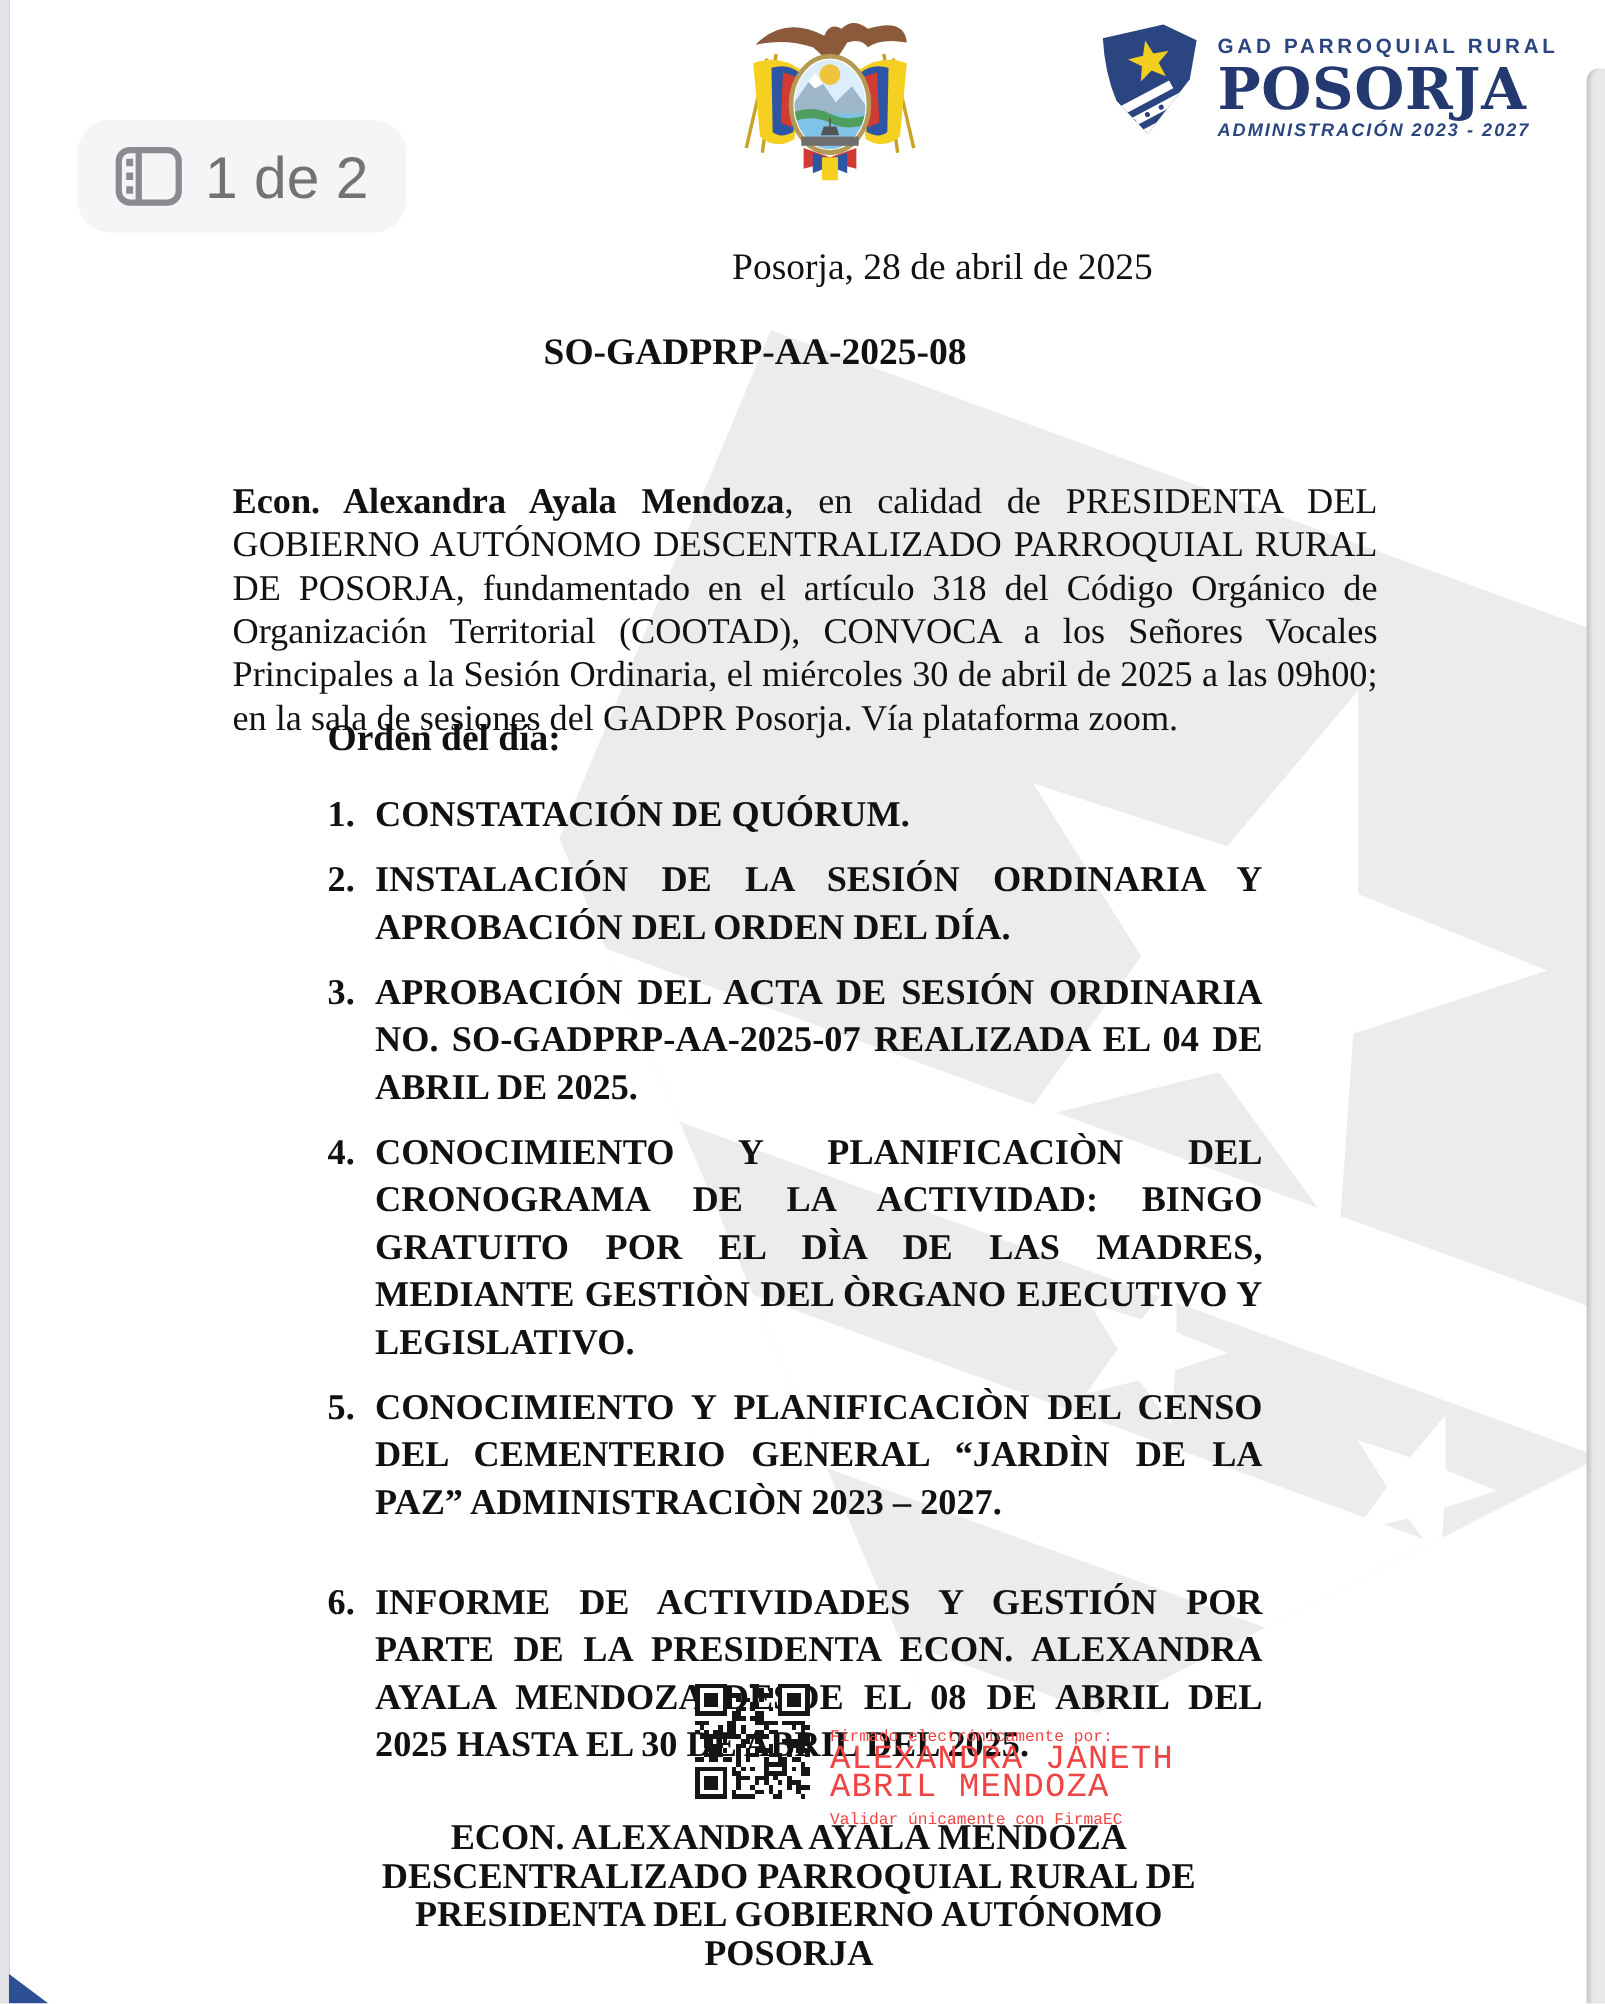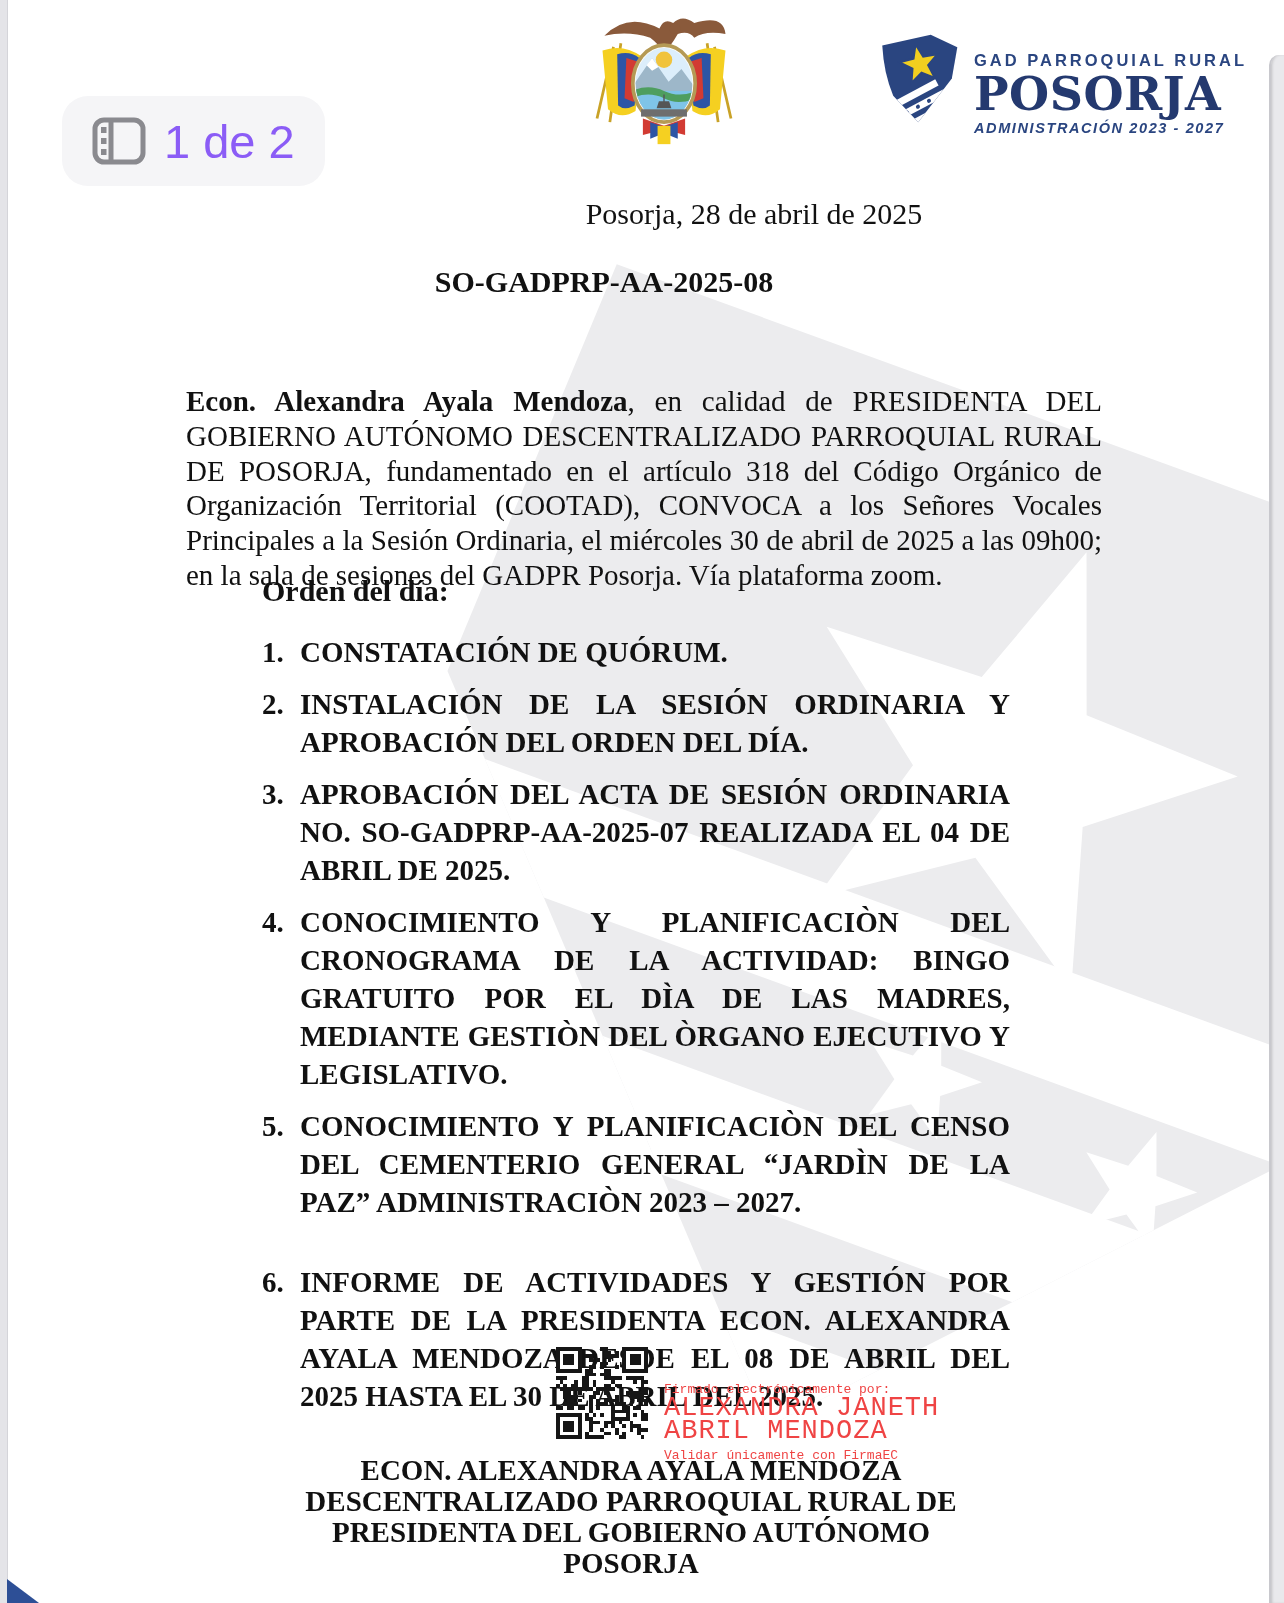--- a/index.html
+++ b/index.html
@@ -9,25 +9,25 @@
   .edge-left{position:absolute;left:0;top:0;width:7px;height:1603px;
              background:#e4e4e8;border-right:1px solid #d4d4d9;}
   .edge-right{position:absolute;right:0;top:55px;bottom:0;width:13px;background:#e9e9ec;
               border-left:2px solid #c8c8cd;border-top-left-radius:10px;
               box-shadow:inset 2px 0 3px -1px rgba(0,0,0,.18);}
   
   .watermark{position:absolute;left:0;top:0;width:1284px;height:1603px;pointer-events:none;}
   
   .badge{position:absolute;left:62px;top:96px;height:90px;border-radius:26px;
          background:#f5f5f7;display:flex;align-items:center;gap:18px;padding:0 30px;
-         font-family:"Liberation Sans",sans-serif;font-size:47px;font-weight:500;color:#8b5cf6;}
+         font-family:"Liberation Sans",sans-serif;font-size:47px;font-weight:500;color:#737373;}
   .badge svg{display:block;}
   
   .coat{position:absolute;left:586px;top:8px;width:156px;height:142px;}
-  .brand{position:absolute;left:876px;top:24px;display:flex;align-items:flex-end;}
+  .brand{position:absolute;left:876px;top:9px;display:flex;align-items:center;}
   .brand-shield{width:86px;height:112px;flex:0 0 auto;}
   .brand-text{margin-left:12px;padding-top:10px;color:#2a4580;
               font-family:"Liberation Sans",sans-serif;width:240px;}
   .brand-l1{font-size:16.5px;font-weight:700;letter-spacing:3px;white-space:nowrap;}
   .brand-name{font-family:"DejaVu Serif","Liberation Serif",serif;font-size:46px;font-weight:800;
               letter-spacing:.5px;line-height:48px;color:#24396f;white-space:nowrap;}
   .brand-l3{font-size:14.5px;font-weight:700;font-style:italic;letter-spacing:1.6px;white-space:nowrap;margin-top:2px;}
   
   .dateline{position:absolute;left:500px;right:276px;top:197px;font-size:30px;text-align:center;}
   .titleblock{position:absolute;left:186px;width:836px;top:263px;text-align:center;

